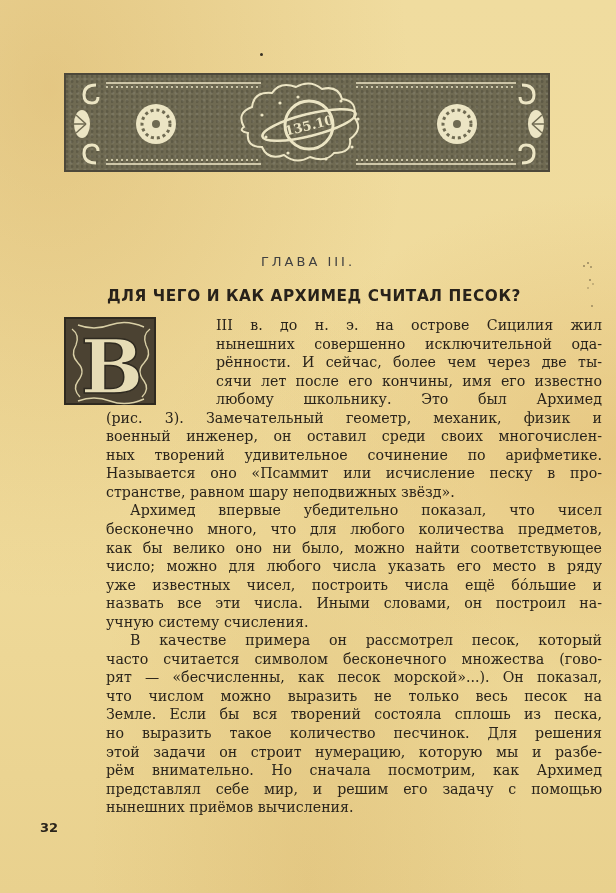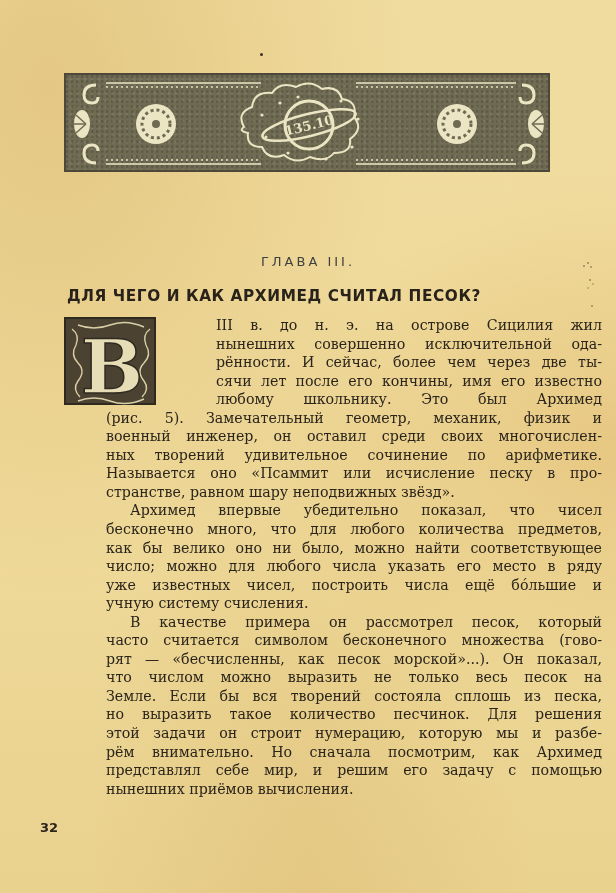--- a/index.html
+++ b/index.html
@@ -30,22 +30,22 @@
       box-sizing: border-box;
     }
     .headpiece svg { position: absolute; left: 0; top: 0; }
 
     .chapter-label {
       position: absolute; left: 0; width: 616px; top: 254px;
       text-align: center; font-family: "DejaVu Sans", sans-serif;
       font-size: 13px; letter-spacing: 3px; color: #404040;
     }
     .chapter-title {
-      position: absolute; left: 67px; width: 460px; top: 287px;
-      font-family: "DejaVu Sans", sans-serif;
+      position: absolute; left: 84px; width: 460px; top: 287px;
+      text-align: center; font-family: "DejaVu Sans", sans-serif;
       font-size: 15.3px; font-weight: bold; letter-spacing: 0.6px; color: #28221a;
       white-space: nowrap;
     }
 
     
     .dropcap {
       position: absolute; left: 64px; top: 317px; width: 92px; height: 88px;
       background: #4b4232; border: 2px solid #2f2a20; box-sizing: border-box;
     }
     .dropcap svg { position: absolute; left: 0; top: 0; }
@@ -152,31 +152,32 @@
   </svg>
 </div>
 
 <div class="body-text">
 
   <span class="line indent-cap">III в. до н. э. на острове Сицилия жил</span>
   <span class="line indent-cap">нынешних совершенно исключительной ода-</span>
   <span class="line indent-cap">рённости. И сейчас, более чем через две ты-</span>
   <span class="line indent-cap">сячи лет после его кончины, имя его известно</span>
   <span class="line indent-cap">любому школьнику. Это был Архимед</span>
-  <span class="line">(рис. 5). Замечательный геометр, механик, физик и</span>
+  <span class="line">(рис. 3). Замечательный геометр, механик, физик и</span>
   <span class="line">военный инженер, он оставил среди своих многочислен-</span>
   <span class="line">ных творений удивительное сочинение по арифметике.</span>
   <span class="line">Называется оно «Псаммит или исчисление песку в про-</span>
   <span class="line last">странстве, равном шару неподвижных звёзд».</span>
 
   <span class="line para">Архимед впервые убедительно показал, что чисел</span>
   <span class="line">бесконечно много, что для любого количества предметов,</span>
   <span class="line">как бы велико оно ни было, можно найти соответствующее</span>
   <span class="line">число; можно для любого числа указать его место в ряду</span>
   <span class="line">уже известных чисел, построить числа ещё бóльшие и</span>
+  <span class="line">назвать все эти числа. Иными словами, он построил на-</span>
   <span class="line last">учную систему счисления.</span>
 
   <span class="line para">В качестве примера он рассмотрел песок, который</span>
   <span class="line">часто считается символом бесконечного множества (гово-</span>
   <span class="line">рят — «бесчисленны, как песок морской»...). Он показал,</span>
   <span class="line">что числом можно выразить не только весь песок на</span>
   <span class="line">Земле. Если бы вся творений состояла сплошь из песка,</span>
   <span class="line">но выразить такое количество песчинок. Для решения</span>
   <span class="line">этой задачи он строит нумерацию, которую мы и разбе-</span>
   <span class="line">рём внимательно. Но сначала посмотрим, как Архимед</span>

